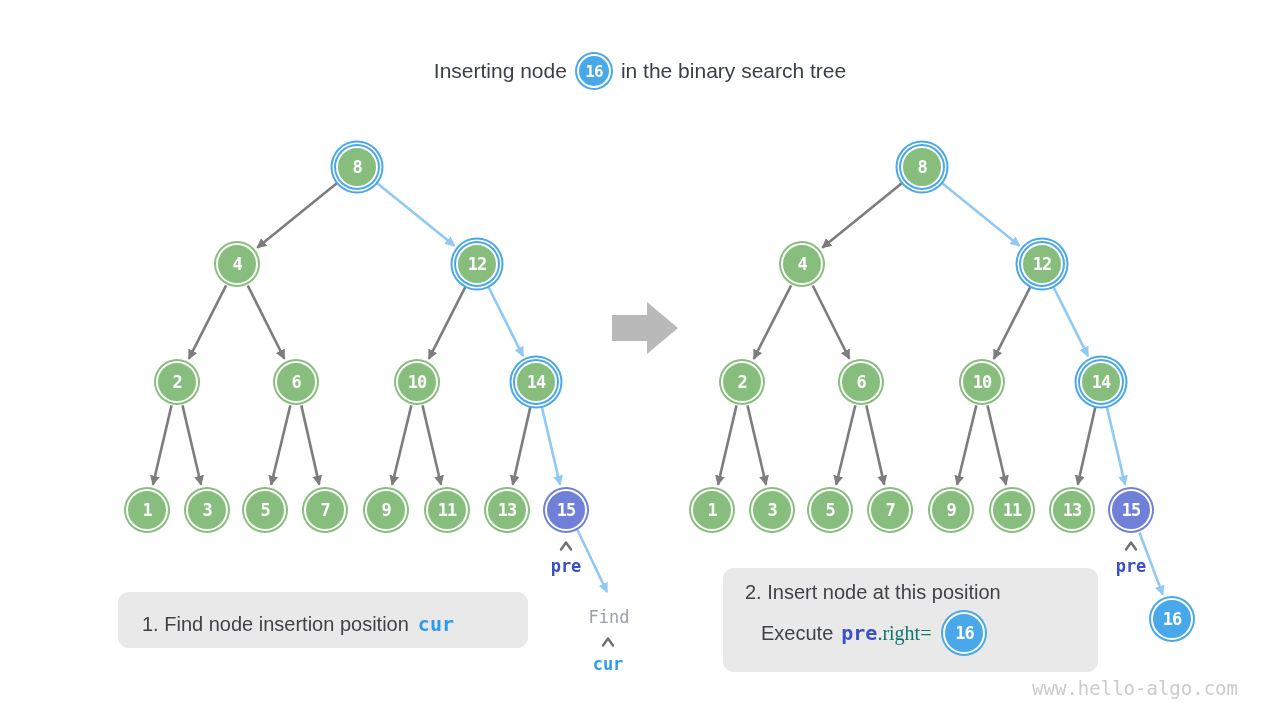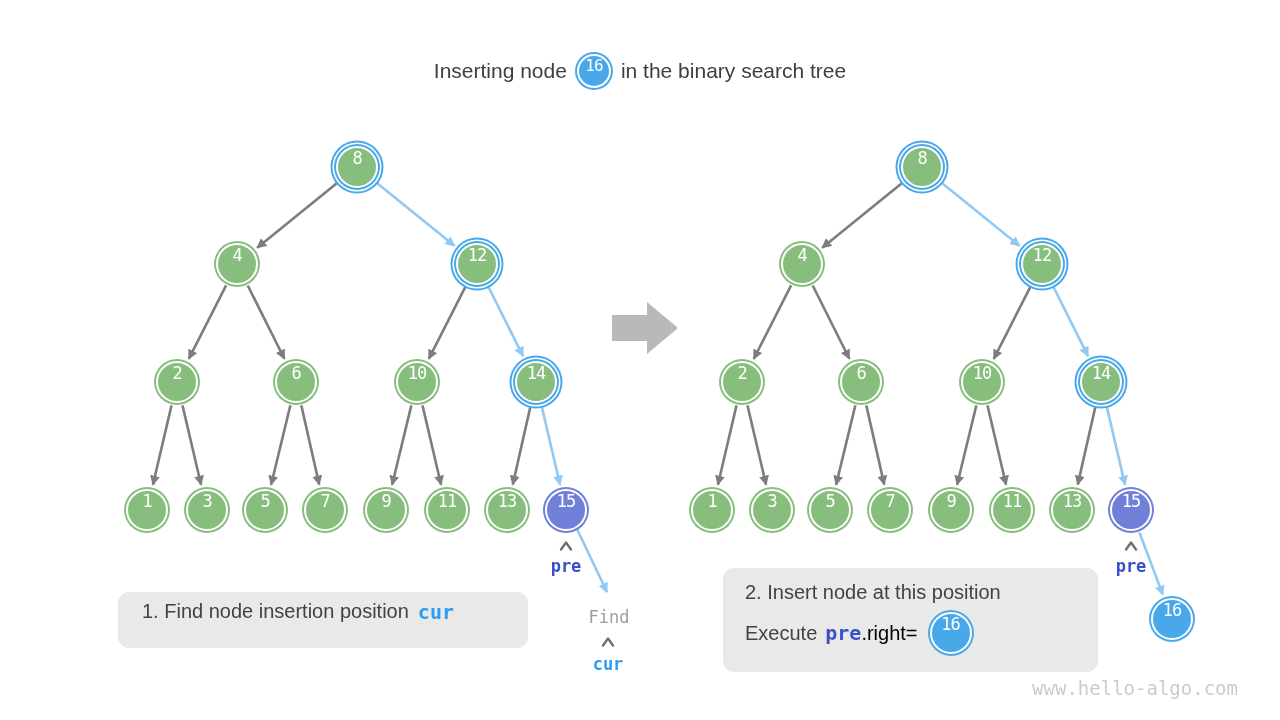--- a/index.html
+++ b/index.html
@@ -9,22 +9,22 @@
   }
   
   .title-row{
     position:absolute;left:0;top:49px;width:1280px;height:44px;
     display:flex;align-items:center;justify-content:center;gap:10px;
     font-size:21px;font-weight:500;color:#3c4043;
   }
   
   .node{
     position:absolute;width:38px;height:38px;border:2px solid #fff;border-radius:50%;
-    display:flex;align-items:flex-start;justify-content:center;
-    font-family:"DejaVu Sans Mono", monospace;font-weight:normal;font-size:17px;color:#fff;
+    display:flex;align-items:center;justify-content:center;
+    font-family:"DejaVu Sans Mono", monospace;font-weight:bold;font-size:17px;color:#fff;
     box-sizing:content-box;letter-spacing:-1px;
   }
   .inline-node{position:static;flex:0 0 auto;}
   .node-green{background:#87be7d;box-shadow:0 0 0 2px #87be7d;}
   .node-green-hl{background:#87be7d;box-shadow:0 0 0 2px #49a8e9,0 0 0 3.5px #fff,0 0 0 5.5px #49a8e9;}
   .node-purple{background:#7080d8;box-shadow:0 0 0 2px #7080d8;}
   .node-blue{background:#49a8e9;box-shadow:0 0 0 2px #49a8e9;}
   .node-sm{width:30px;height:30px;font-size:16px;}
   
   .layer{position:absolute;left:0;top:0;pointer-events:none;}
@@ -33,27 +33,27 @@
     position:absolute;transform:translate(-50%,-50%);
     font-family:"DejaVu Sans Mono", monospace;font-weight:bold;font-size:17px;white-space:nowrap;
   }
   .label-pre{color:#3a50c9;}
   .label-cur{color:#2d9cf0;}
   .label-none{color:#9aa0a6;font-weight:normal;font-size:17px;}
   
   .step-box{
     position:absolute;background:#e9e9e9;border-radius:11px;color:#3f4348;font-size:20px;
   }
-  .box1{left:118px;top:592px;width:410px;height:56px;display:flex;padding:8px 0 0 24px;box-sizing:border-box;}
+  .box1{left:118px;top:592px;width:410px;height:56px;display:flex;align-items:center;padding:8px 0 0 24px;box-sizing:border-box;}
   .box2{left:723px;top:568px;width:375px;height:104px;box-sizing:border-box;padding:13px 0 0 22px;}
-  .box2-line2{display:flex;align-items:center;margin-top:7px;height:44px;}
+  .box2-line2{display:flex;align-items:center;margin-top:7px;margin-left:16px;height:44px;}
   .code{font-family:"DejaVu Sans Mono", monospace;font-weight:bold;}
   .code-blue{color:#2d9cf0;margin-left:9px;}
   .code-indigo{color:#3a50c9;margin-left:8px;}
-  .code-gray{font-family:Liberation Sans, sans-serif;color:#000000;font-weight:normal;}
+  .code-gray{font-family:Liberation Serif, serif;color:#0f766e;font-weight:normal;}
   .box2 .inline-node{margin-left:12px;}
   
   .watermark{
     position:absolute;right:42px;top:677px;
     font-family:"DejaVu Sans Mono", monospace;font-size:19px;color:#cbcbcb;
   }
 </style>
 </head>
 <body>
 

